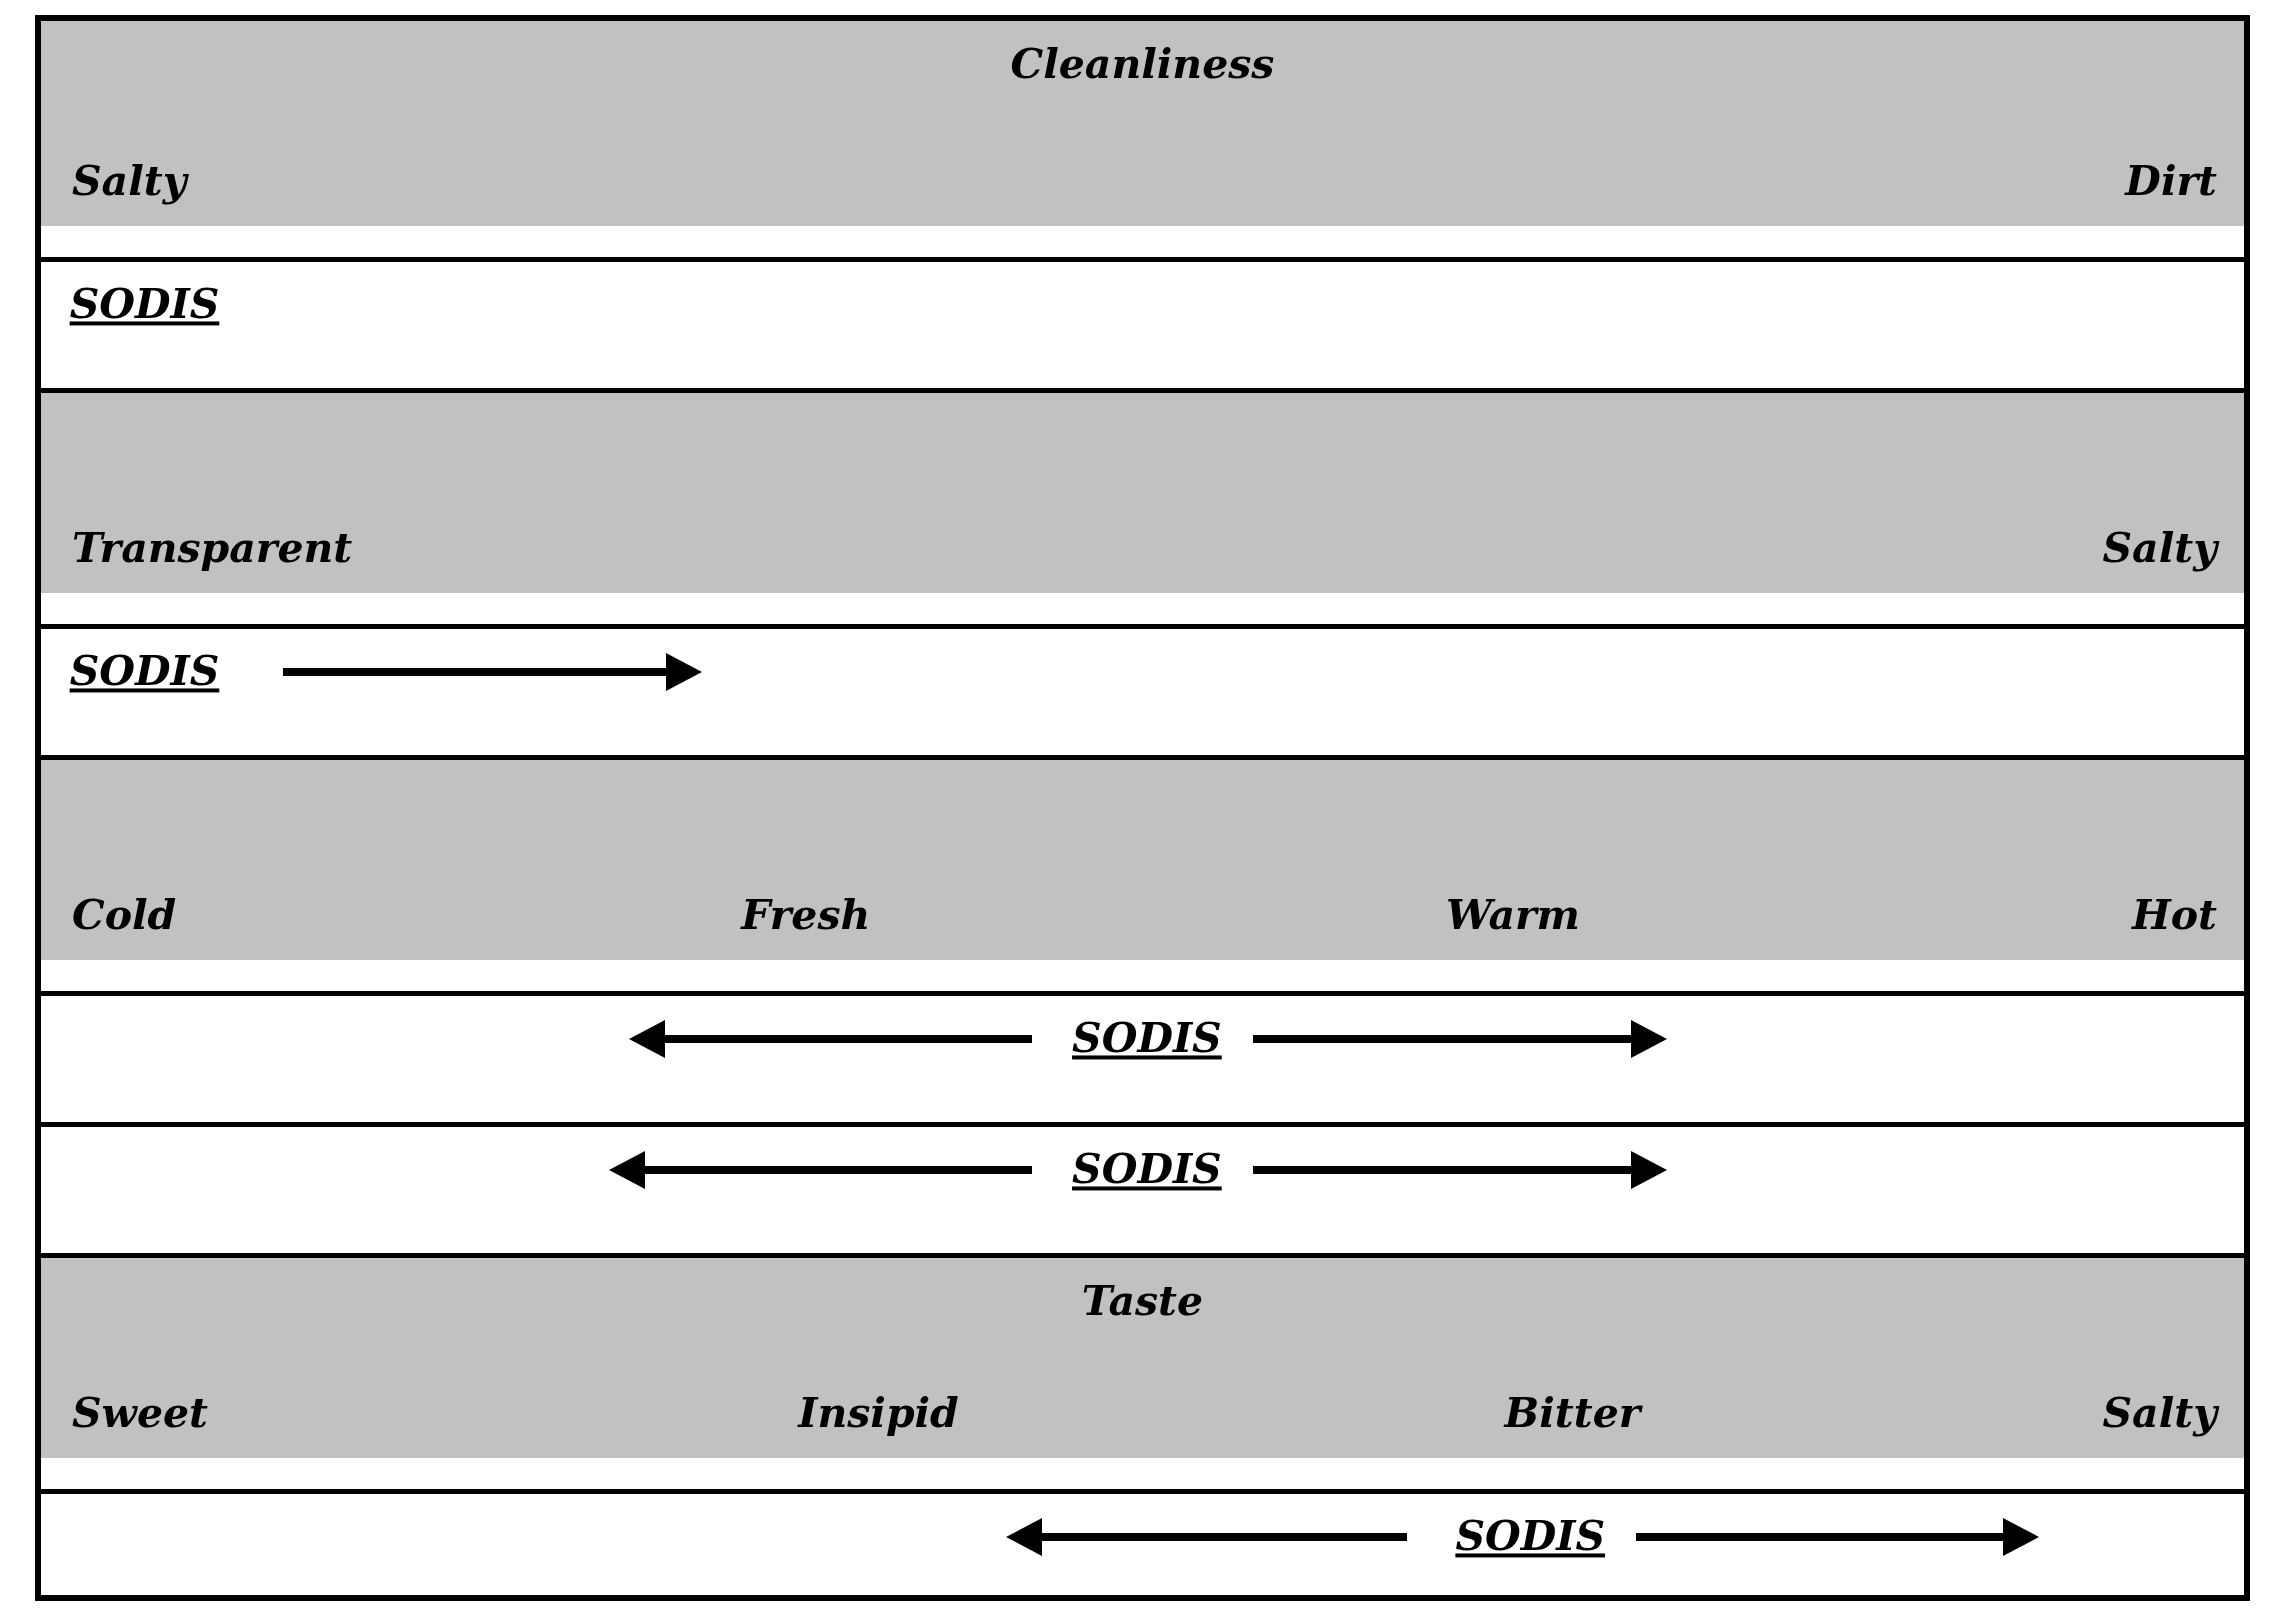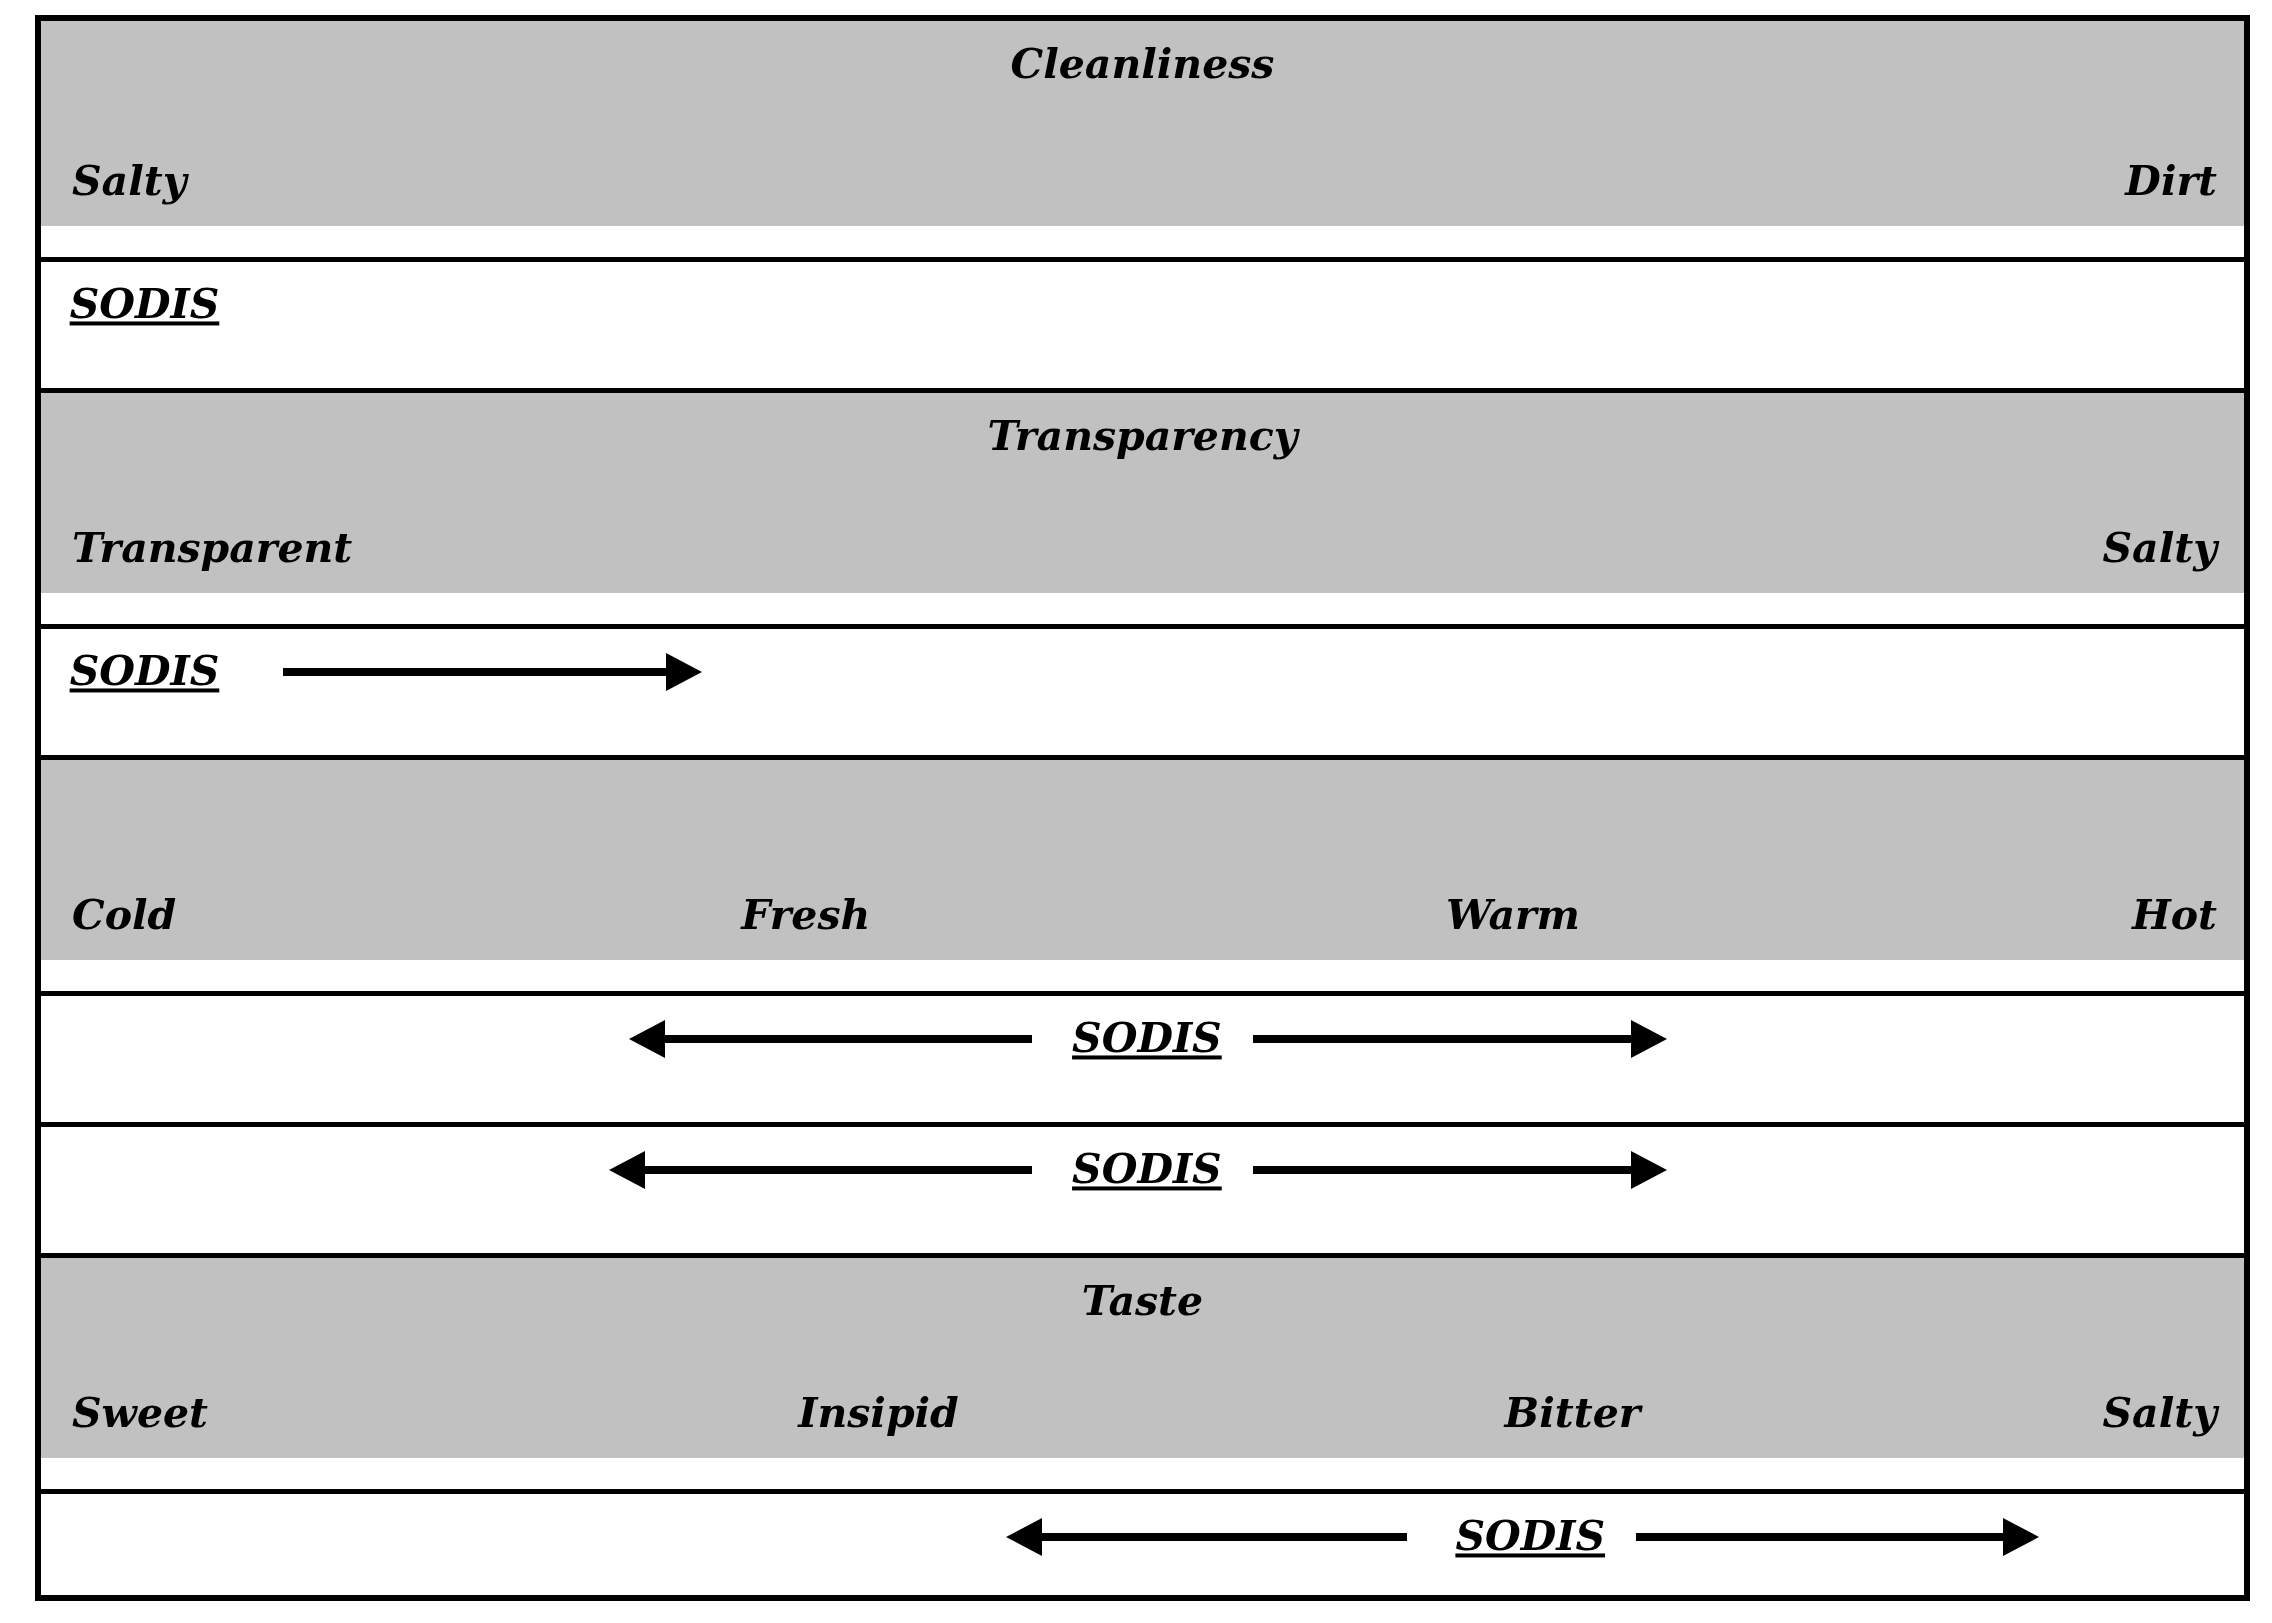--- a/index.html
+++ b/index.html
@@ -65,21 +65,20 @@
   <div class="band gray">
     <div class="band-title">Cleanliness</div>
     <span class="lbl pos-left">Salty</span>
     <span class="lbl pos-right">Dirt</span>
   </div>
   <div class="band white">
     <span class="sodis" style="left:1.3%">SODIS</span>
   </div>
 
   <div class="band gray">
-    <div class="band-title">Transparency</div>
     <span class="lbl pos-left">Transparent</span>
     <span class="lbl pos-right">Salty</span>
   </div>
   <div class="band white">
     <span class="sodis" style="left:1.3%">SODIS</span>
     <div class="arrow" style="left:11%; width:19%">
       <div class="shaft"></div>
       <div class="head right"></div>
     </div>
   </div>

